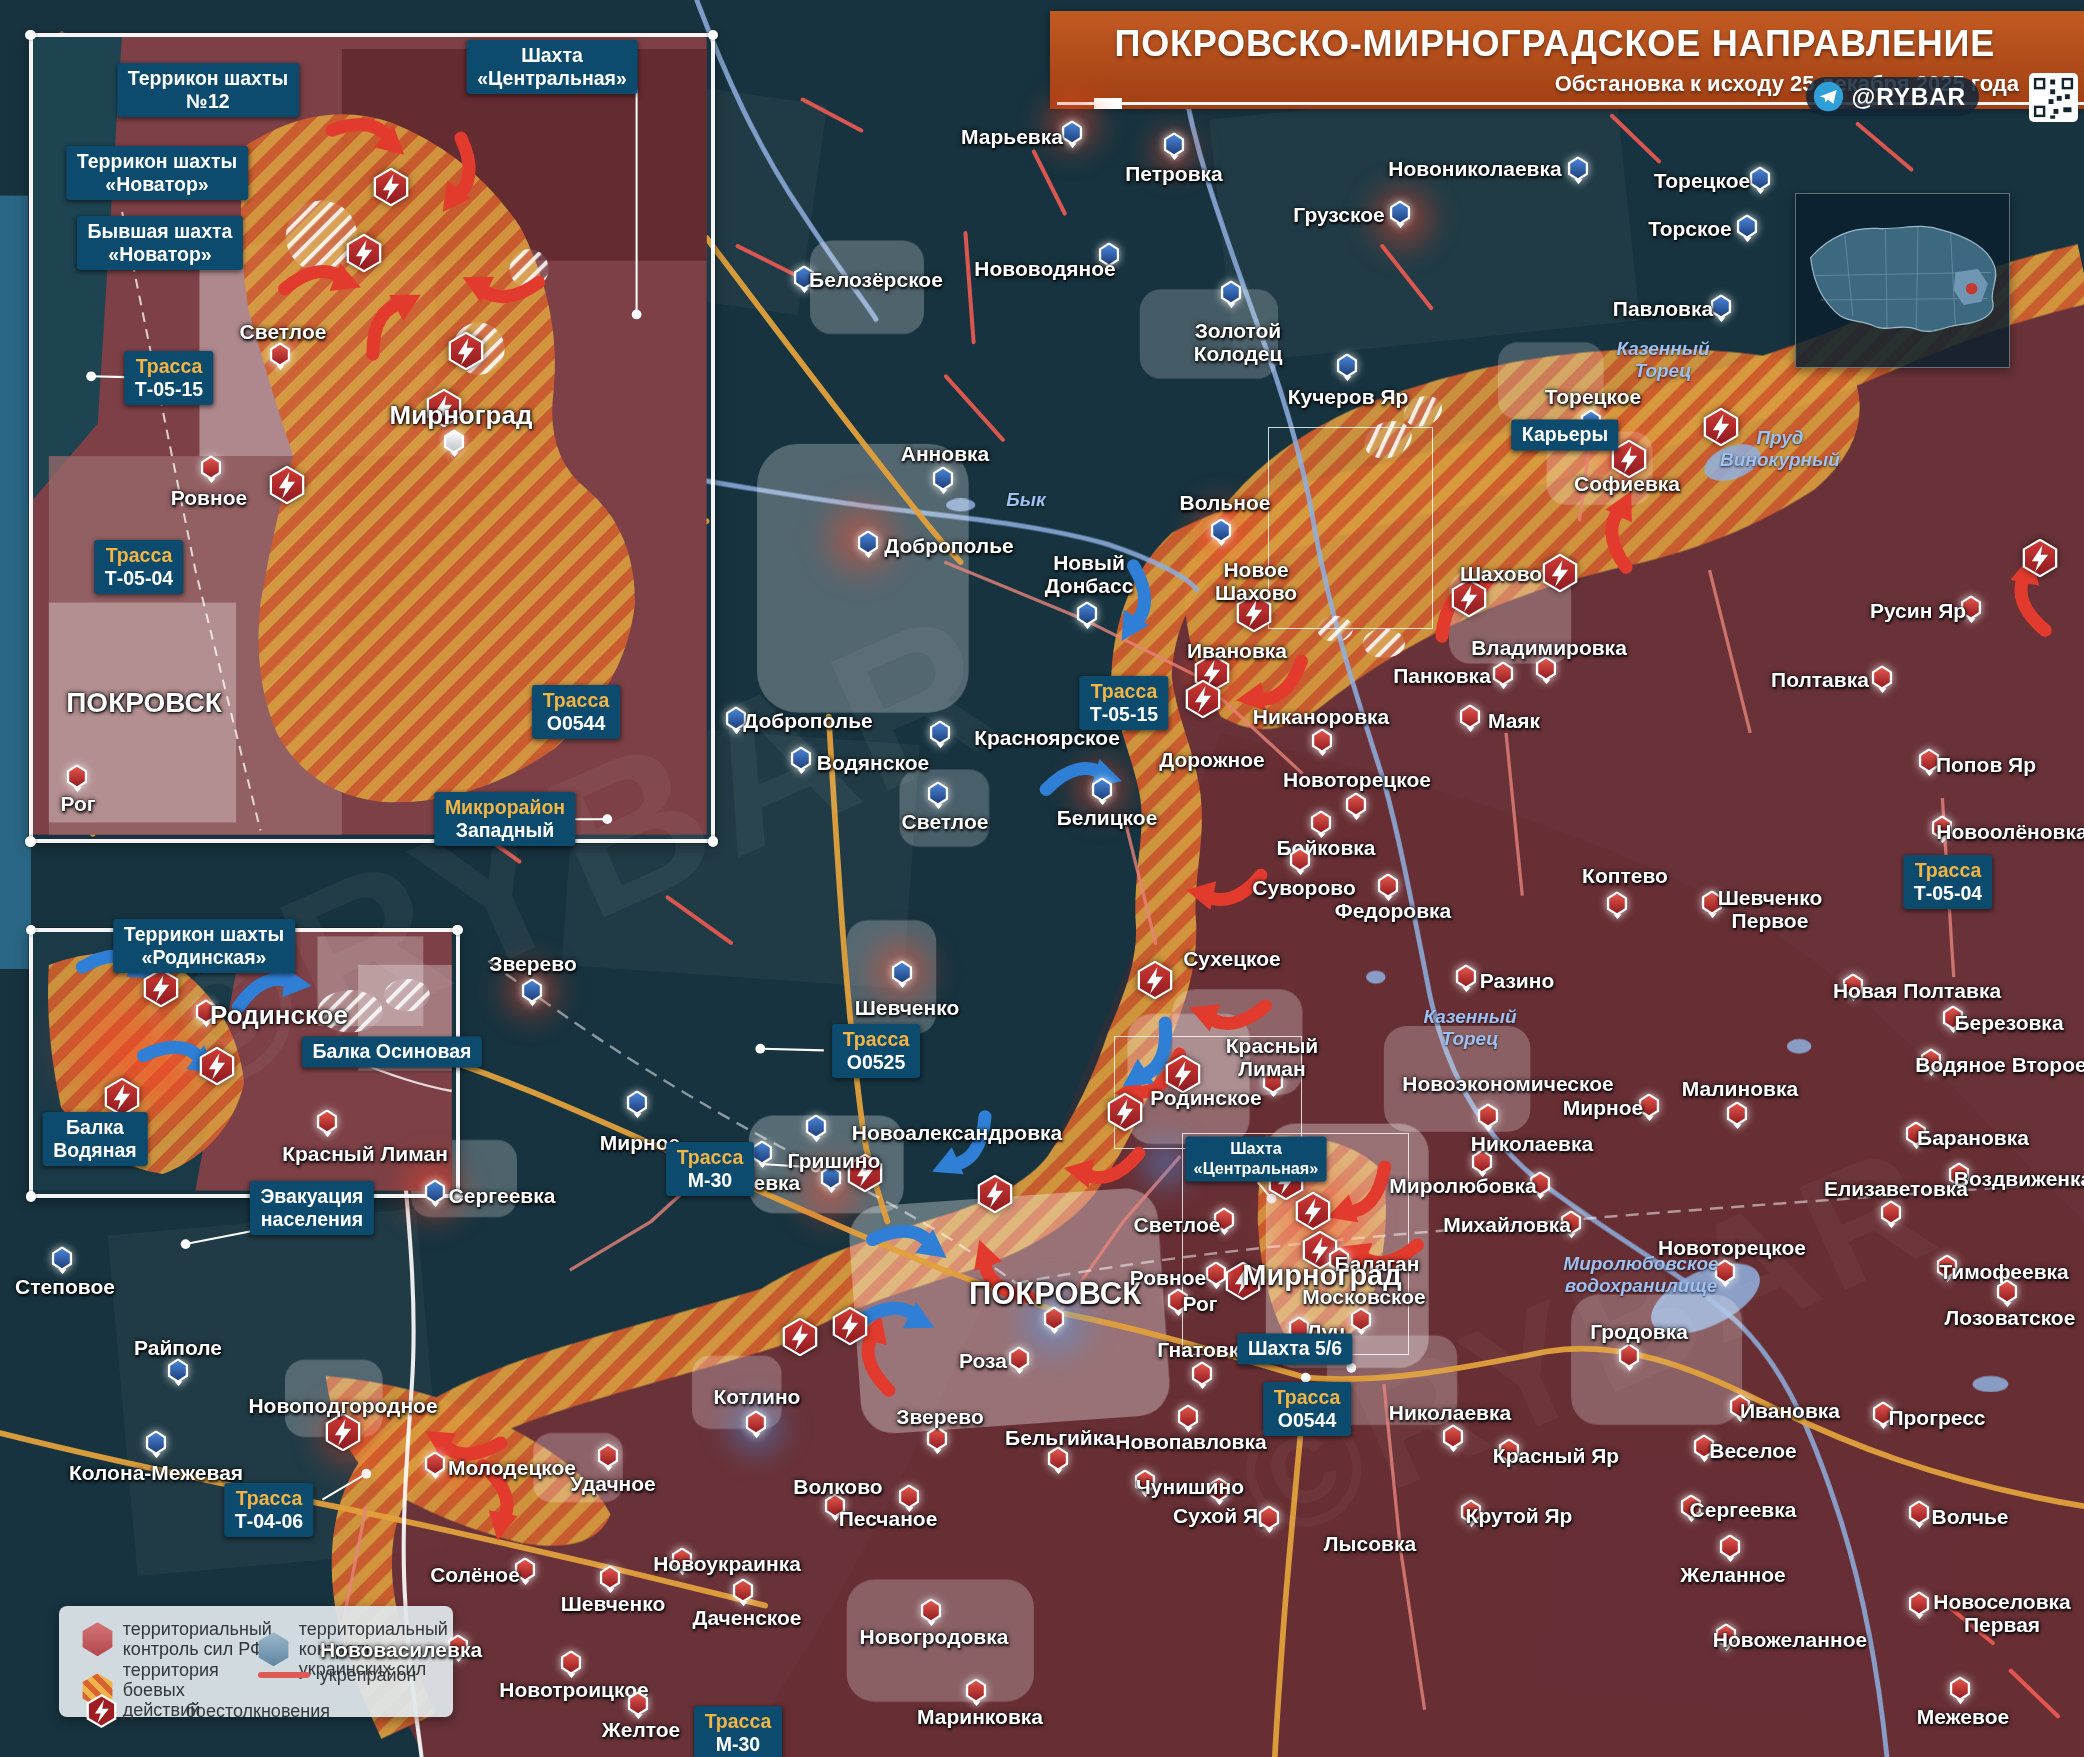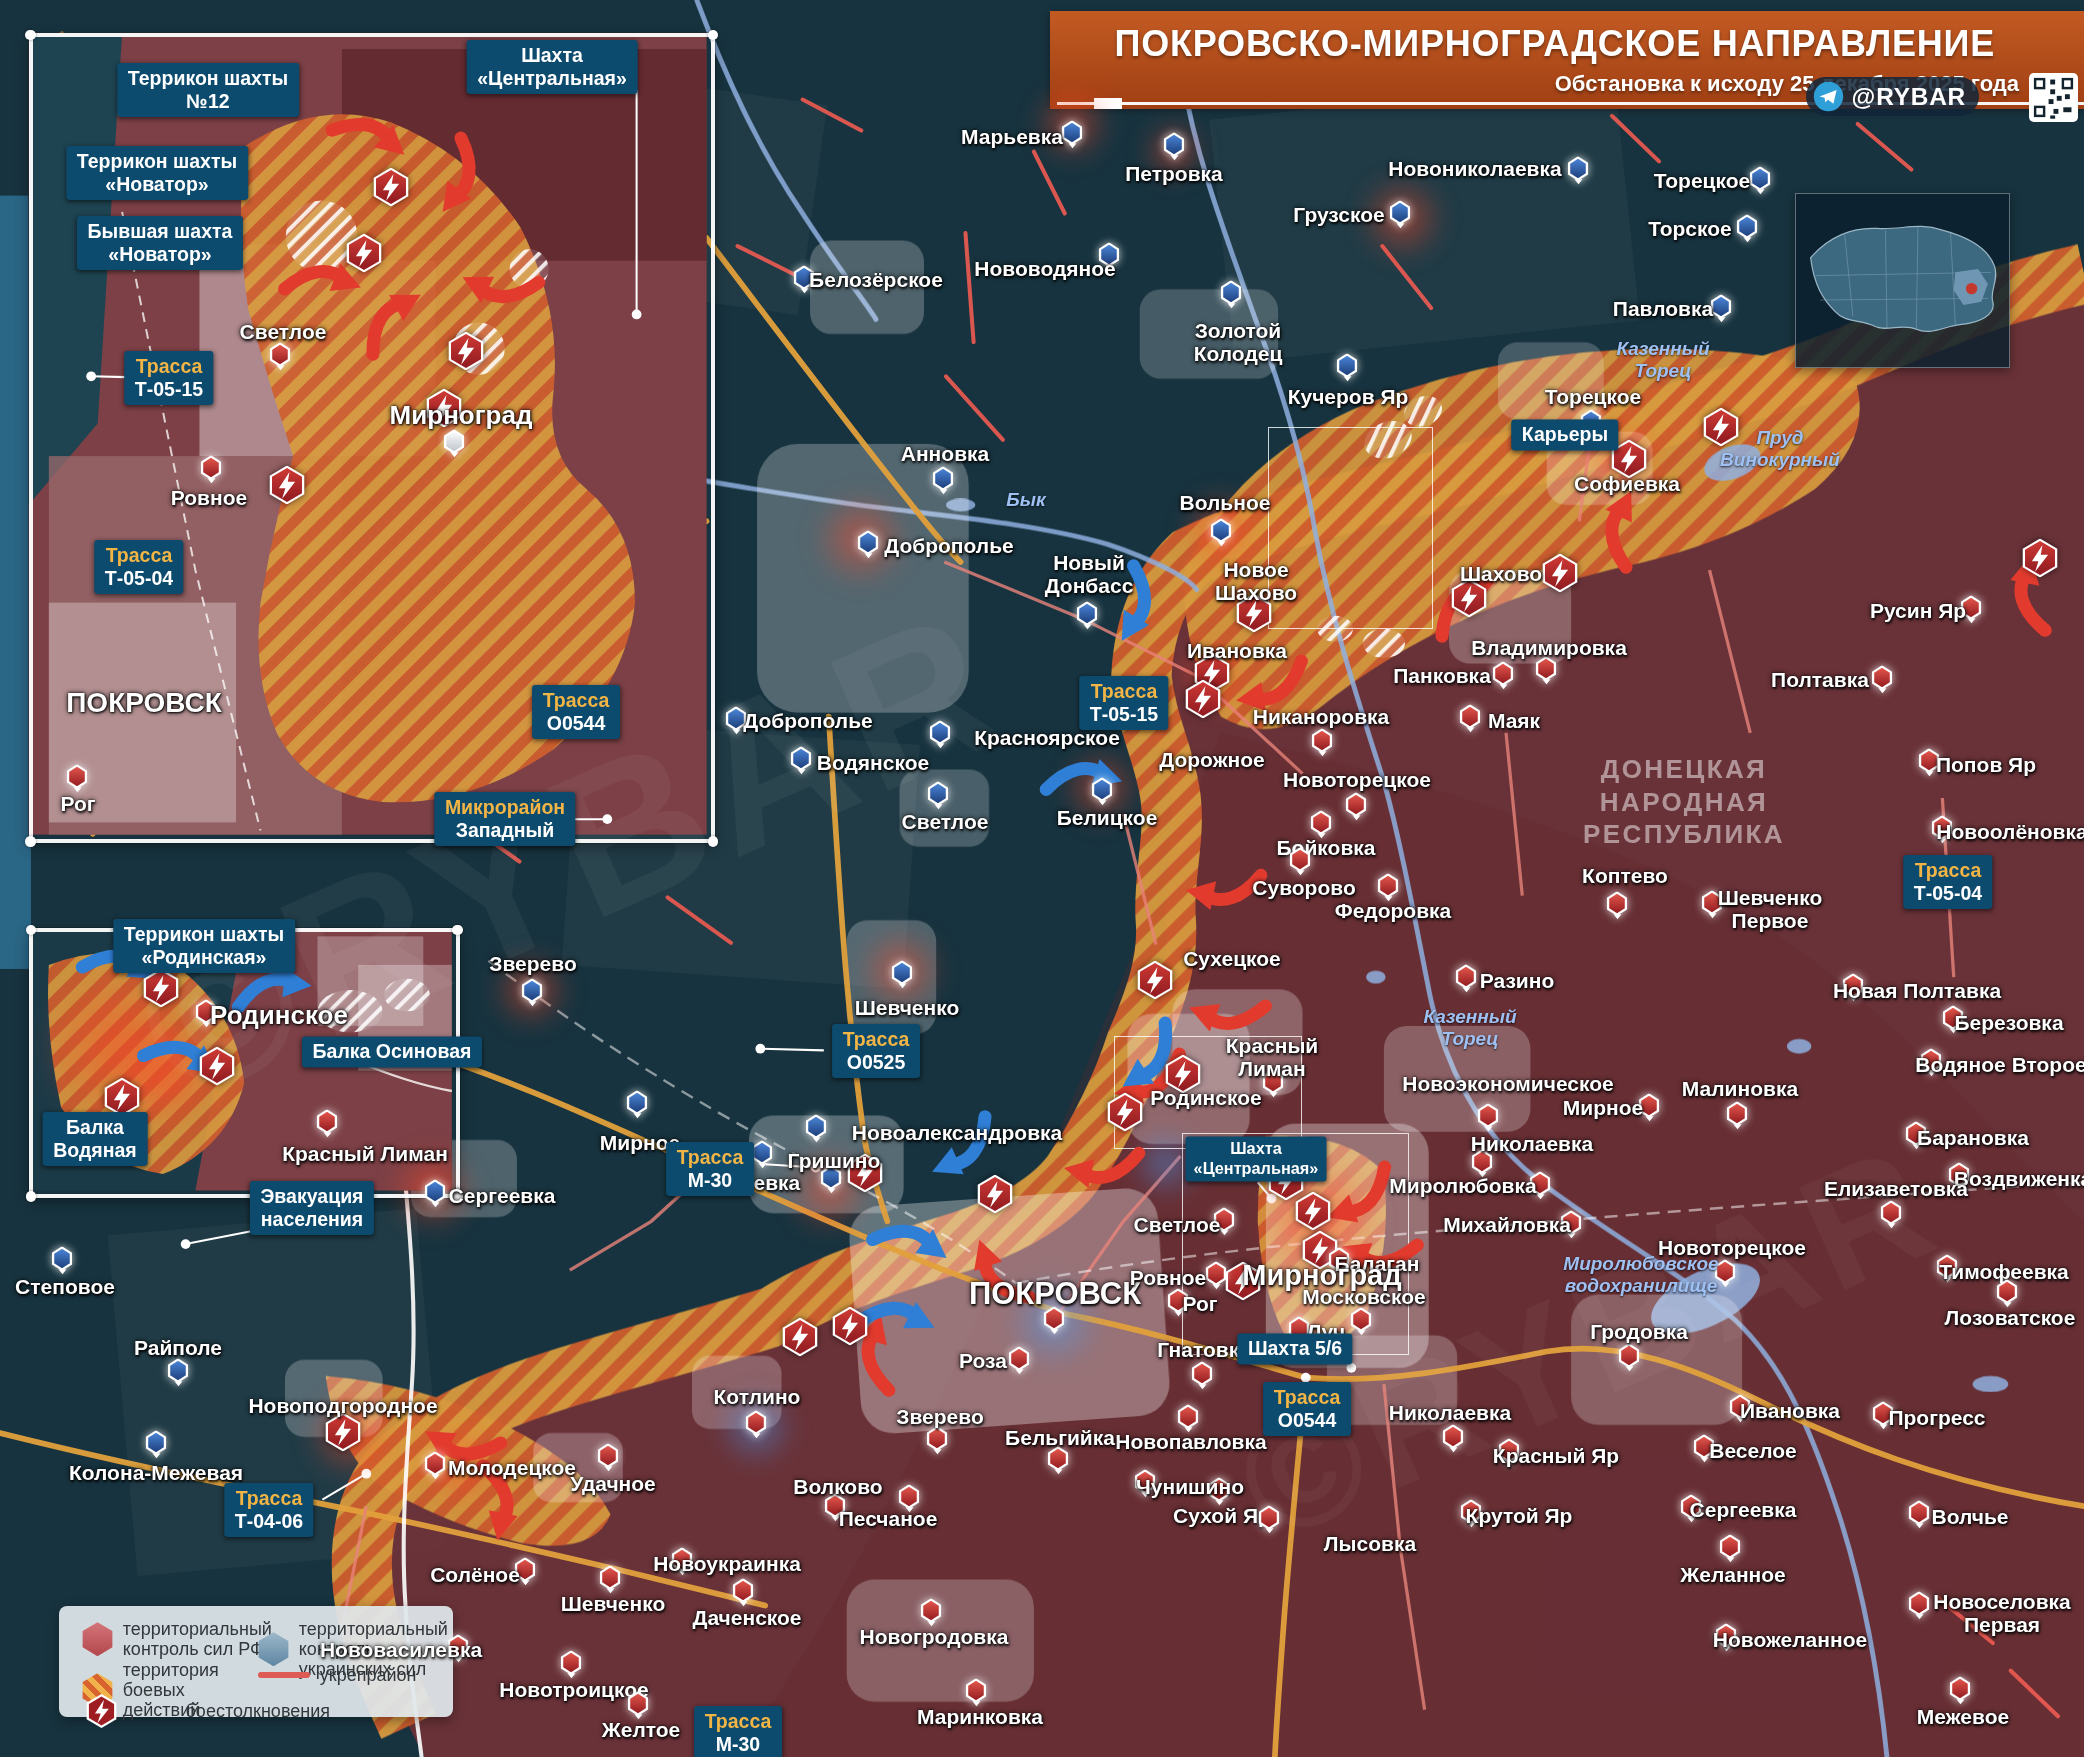--- a/index.html
+++ b/index.html
@@ -1251,16 +1251,15 @@
     <div class="mapbox" style="left: 876px; top: 1051px;"><span class="hl">Трасса</span><br><span>О0525</span></div>
     <div class="mapbox" style="left: 710px; top: 1169px;"><span class="hl">Трасса</span><br><span>М-30</span></div>
     <div class="mapbox" style="left: 1307px; top: 1409px;"><span class="hl">Трасса</span><br><span>О0544</span></div>
     <div class="mapbox" style="left: 269px; top: 1510px;"><span class="hl">Трасса</span><br><span>Т-04-06</span></div>
     <div class="mapbox" style="left: 738px; top: 1733px;"><span class="hl">Трасса</span><br><span>М-30</span></div>
     <div class="water" style="left: 1663px; top: 360px;">Казенный<br>Торец</div>
     <div class="water" style="left: 1470px; top: 1028px;">Казенный<br>Торец</div>
     <div class="water" style="left: 1026px; top: 500px;">Бык</div>
     <div class="water" style="left: 1780px; top: 449px;">Пруд<br>Винокурный</div>
     <div class="water" style="left: 1641px; top: 1275px;">Миролюбовское<br>водохранилище</div>
-    <div class="region" style="left: 1684px; top: 802px;">ДОНЕЦКАЯ<br>НАРОДНАЯ<br>РЕСПУБЛИКА</div>
 
 </div>
 
 
 </body></html>

